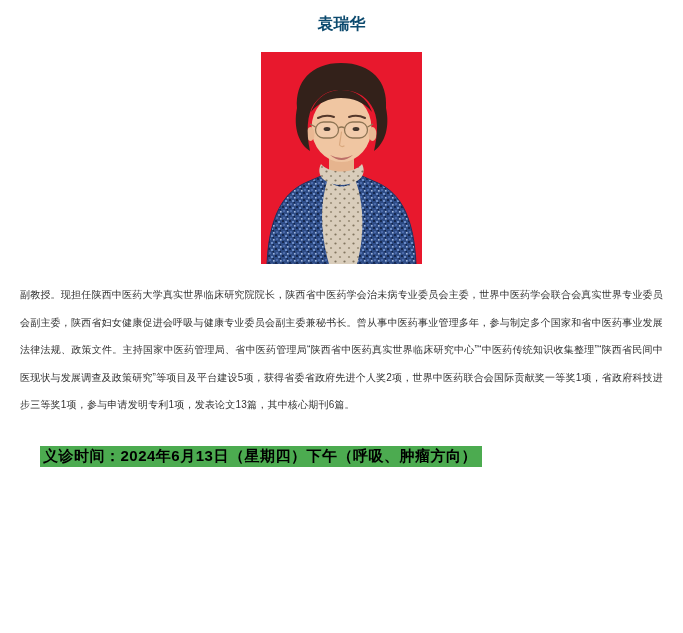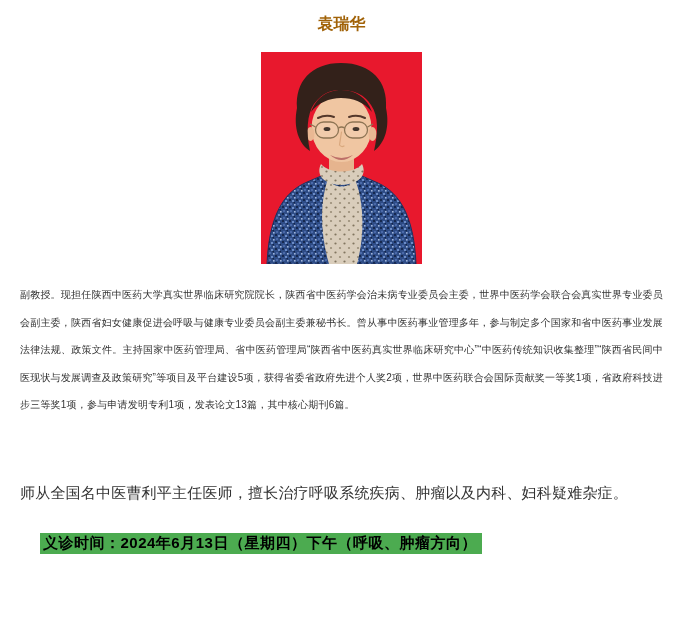--- a/index.html
+++ b/index.html
@@ -3,21 +3,21 @@
 <meta charset="utf-8">
 <style>
   html,body{margin:0;padding:0;}
   body{
     width:683px;height:633px;overflow:hidden;background:#ffffff;
     font-family:"Liberation Sans","DejaVu Sans",sans-serif;
     -webkit-font-smoothing:antialiased;
   }
   .title{
     margin:0;padding-top:13px;height:22px;line-height:22px;
-    text-align:center;font-size:16px;font-weight:bold;color:#a16207;
+    text-align:center;font-size:16px;font-weight:bold;color:#0c4a6e;
   }
   .photo-wrap{
     margin-top:17px;display:flex;justify-content:center;
   }
   .photo{
     width:161px;height:212px;display:block;
   }
   .bio{
     margin:17px 20px 0 20px;
     font-size:10px;line-height:27.5px;color:#333333;
@@ -97,19 +97,18 @@
       </g>
 
       <path d="M80.5 80 C79.5 86 79 90 78.5 93 Q80.5 95.5 83 94" stroke="#d9a87e" stroke-width="1.2" fill="none" stroke-linecap="round"></path>
 
       <path d="M69 103 Q80.5 109 92 103 Q80.5 113 69 103 Z" fill="#bd6f68"></path>
     </svg>
   </div>
 
   <p class="bio">副教授。现担任陕西中医药大学真实世界临床研究院院长，陕西省中医药学会治未病专业委员会主委，世界中医药学会联合会真实世界专业委员会副主委，陕西省妇女健康促进会呼吸与健康专业委员会副主委兼秘书长。曾从事中医药事业管理多年，参与制定多个国家和省中医药事业发展法律法规、政策文件。主持国家中医药管理局、省中医药管理局“陕西省中医药真实世界临床研究中心”“中医药传统知识收集整理”“陕西省民间中医现状与发展调查及政策研究”等项目及平台建设5项，获得省委省政府先进个人奖2项，世界中医药联合会国际贡献奖一等奖1项，省政府科技进步三等奖1项，参与申请发明专利1项，发表论文13篇，其中核心期刊6篇。</p>
 
-  <p class="mentor">师从全国名中医曹利平主任医师，擅长治疗呼吸系统疾病、肿瘤以及内科、妇科疑难杂症。</p>
 
   <p class="clinic">
     <span class="highlight" style="background-color: rgb(76, 171, 80);">义诊时间：2024年6月13日（星期四）下午（呼吸、肿瘤方向）</span>
   </p>
 
 </div>
 
 </body></html>

